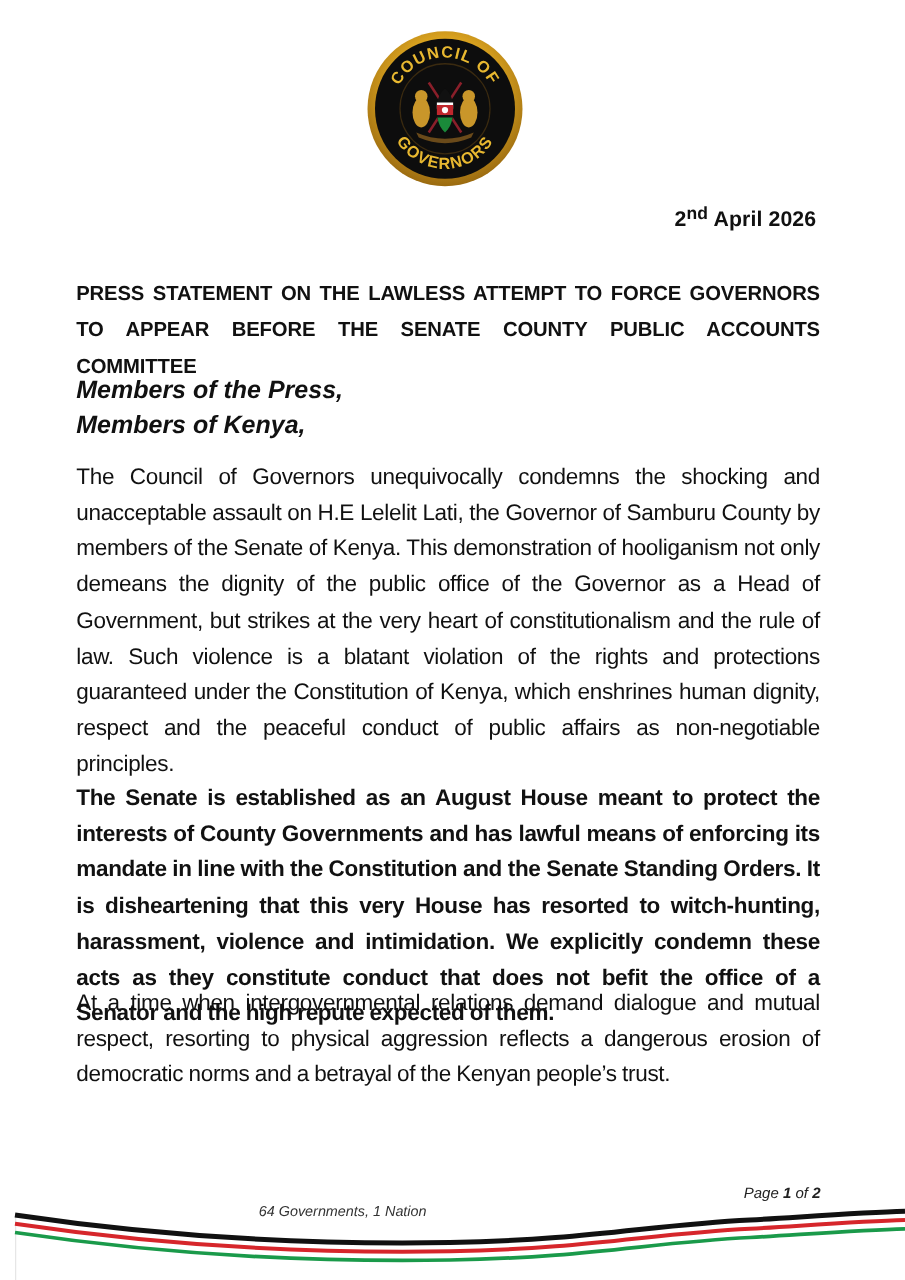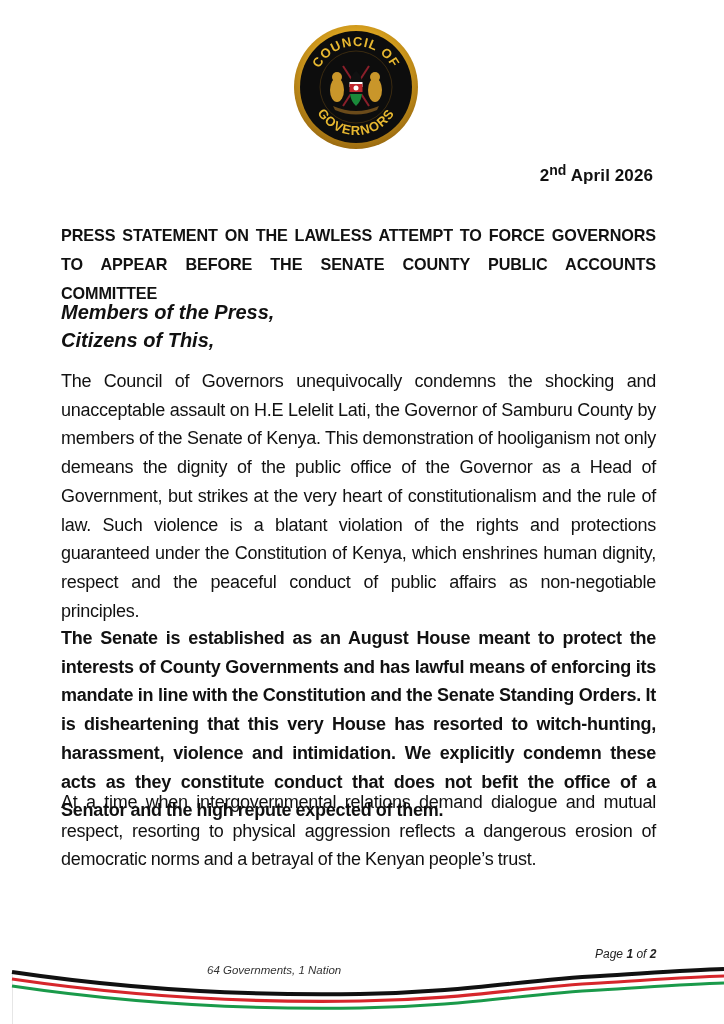--- a/index.html
+++ b/index.html
@@ -135,21 +135,21 @@
 
   <path d="M40 82 Q 63 92 86 82 L 84 86 Q 63 95 42 86 Z" fill="#6a4a1a"></path>
 </svg>
 
 <div class="date"><span>2</span><sup>nd</sup> <span>April 2026</span></div>
 
 <div class="title">PRESS STATEMENT ON THE LAWLESS ATTEMPT TO FORCE GOVERNORS TO APPEAR BEFORE THE SENATE COUNTY PUBLIC ACCOUNTS COMMITTEE</div>
 
 <div class="salutation">
   <div>Members of the Press,</div>
-  <div>Citizens of This,</div>
+  <div>Members of Kenya,</div>
 </div>
 
 <div class="body-text p1">The Council of Governors unequivocally condemns the shocking and unacceptable assault on H.E Lelelit Lati, the Governor of Samburu County by members of the Senate of Kenya. This demonstration of hooliganism not only demeans the dignity of the public office of the Governor as a Head of Government, but strikes at the very heart of constitutionalism and the rule of law. Such violence is a blatant violation of the rights and protections guaranteed under the Constitution of Kenya, which enshrines human dignity, respect and the peaceful conduct of public affairs as non-negotiable principles.</div>
 <div class="body-text p2">The Senate is established as an August House meant to protect the interests of County Governments and has lawful means of enforcing its mandate in line with the Constitution and the Senate Standing Orders. It is disheartening that this very House has resorted to witch-hunting, harassment, violence and intimidation. We explicitly condemn these acts as they constitute conduct that does not befit the office of a Senator and the high repute expected of them.</div>
 <div class="body-text p3">At a time when intergovernmental relations demand dialogue and mutual respect, resorting to physical aggression reflects a dangerous erosion of democratic norms and a betrayal of the Kenyan people’s trust.</div>
 
 <svg class="footer-svg" viewBox="0 0 724 84" preserveAspectRatio="none">
   <line x1="12.5" y1="32" x2="12.5" y2="84" stroke="#e6e6e6" stroke-width="1"></line>
   <path d="M12 32 C 120 48, 240 56, 360 54 C 470 52, 520 40, 600 36 C 650 33, 690 30, 724 29" fill="none" stroke="#111111" stroke-width="4"></path>
   <path d="M12 39 C 120 55, 240 63, 360 61 C 470 59, 520 47, 600 43 C 650 40, 690 37, 724 36" fill="none" stroke="#d6262b" stroke-width="3.2"></path>

